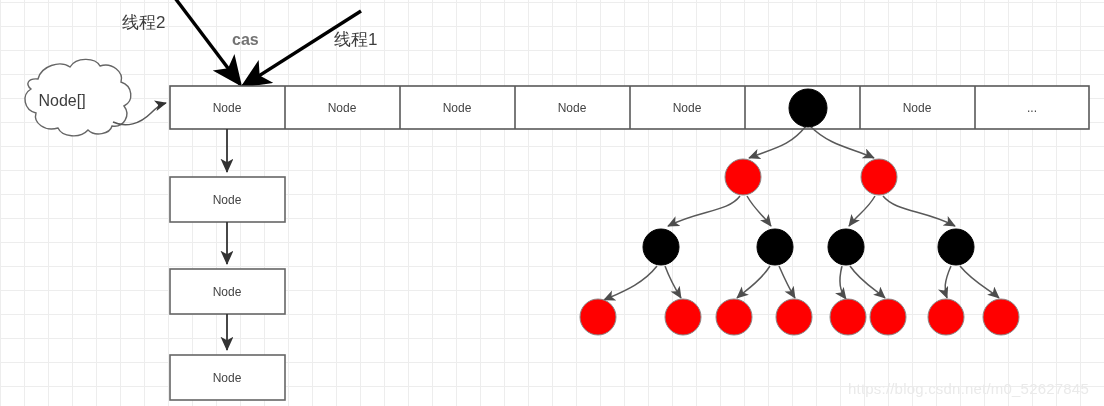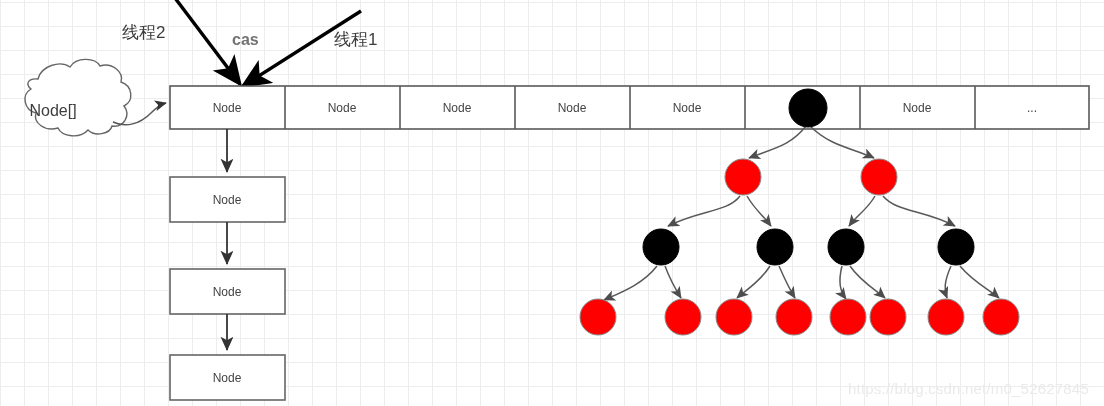--- a/index.html
+++ b/index.html
@@ -185,25 +185,25 @@
       <circle cx="683" cy="317" r="18" fill="#ff0000" stroke="#8a8a8a" stroke-width="1"></circle>
       <circle cx="734" cy="317" r="18" fill="#ff0000" stroke="#8a8a8a" stroke-width="1"></circle>
       <circle cx="794" cy="317" r="18" fill="#ff0000" stroke="#8a8a8a" stroke-width="1"></circle>
       <circle cx="848" cy="317" r="18" fill="#ff0000" stroke="#8a8a8a" stroke-width="1"></circle>
       <circle cx="888" cy="317" r="18" fill="#ff0000" stroke="#8a8a8a" stroke-width="1"></circle>
       <circle cx="946" cy="317" r="18" fill="#ff0000" stroke="#8a8a8a" stroke-width="1"></circle>
       <circle cx="1001" cy="317" r="18" fill="#ff0000" stroke="#8a8a8a" stroke-width="1"></circle>
     </g>
   </svg>
 
-  <div class="lbl" style="left:122px; top:24px;text-align:right;">线程2</div>
+  <div class="lbl" style="left:122px; top:14px;text-align:right;">线程2</div>
   <div class="lbl lbl-cas" style="left:232px; top:32px;">cas</div>
   <div class="lbl" style="left:334px; top:31px;">线程1</div>
 
-  <div class="cloud-text" style="left:53px; top:101px;margin-top:10px;">Node[]</div>
+  <div class="cloud-text" style="left:62px; top:101px;">Node[]</div>
 
   <div class="cell-text" style="left:227px; top:108px;">Node</div>
   <div class="cell-text" style="left:342px; top:108px;">Node</div>
   <div class="cell-text" style="left:457px; top:108px;">Node</div>
   <div class="cell-text" style="left:572px; top:108px;">Node</div>
   <div class="cell-text" style="left:687px; top:108px;">Node</div>
   <div class="cell-text" style="left:802px; top:108px;"></div>
   <div class="cell-text" style="left:917px; top:108px;">Node</div>
   <div class="cell-text" style="left:1032px; top:108px;">...</div>
 

